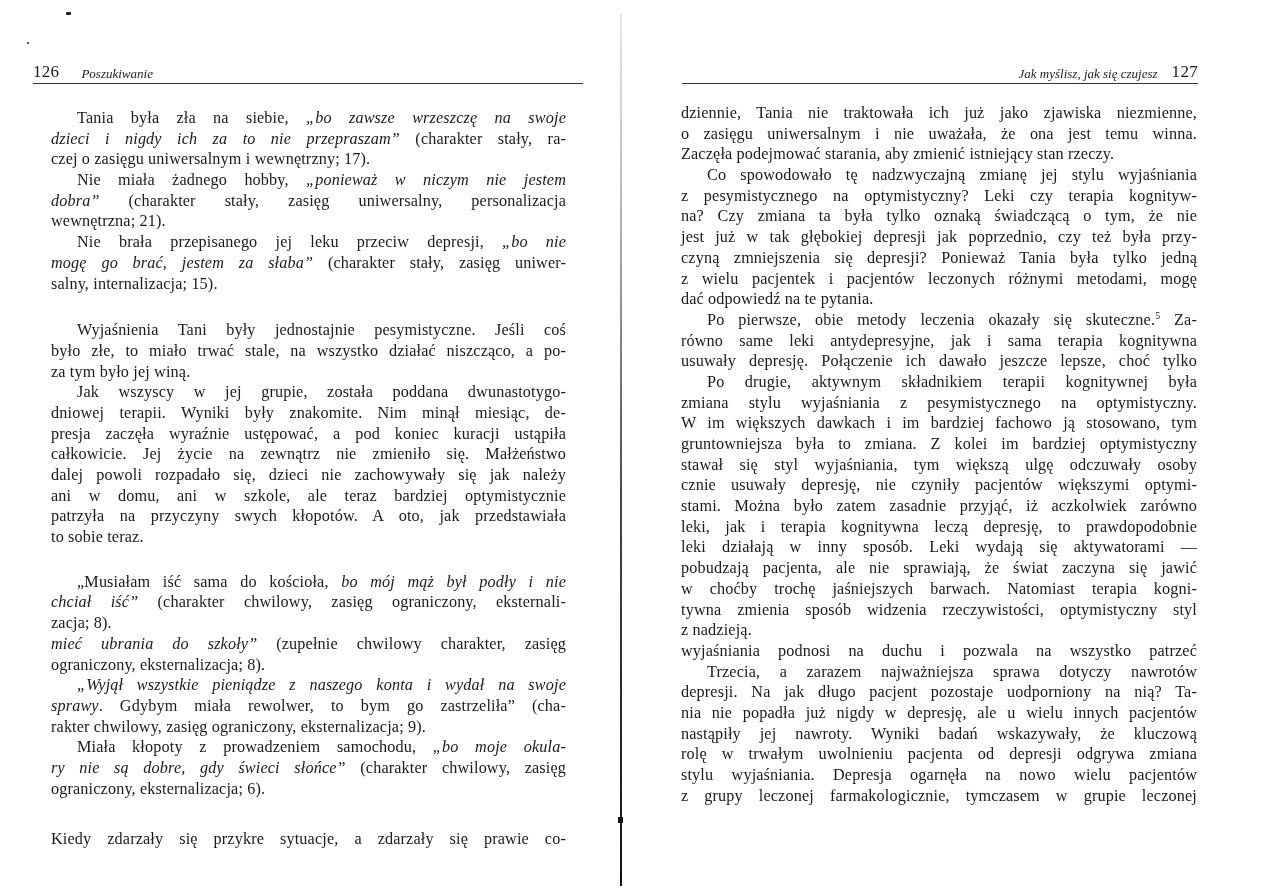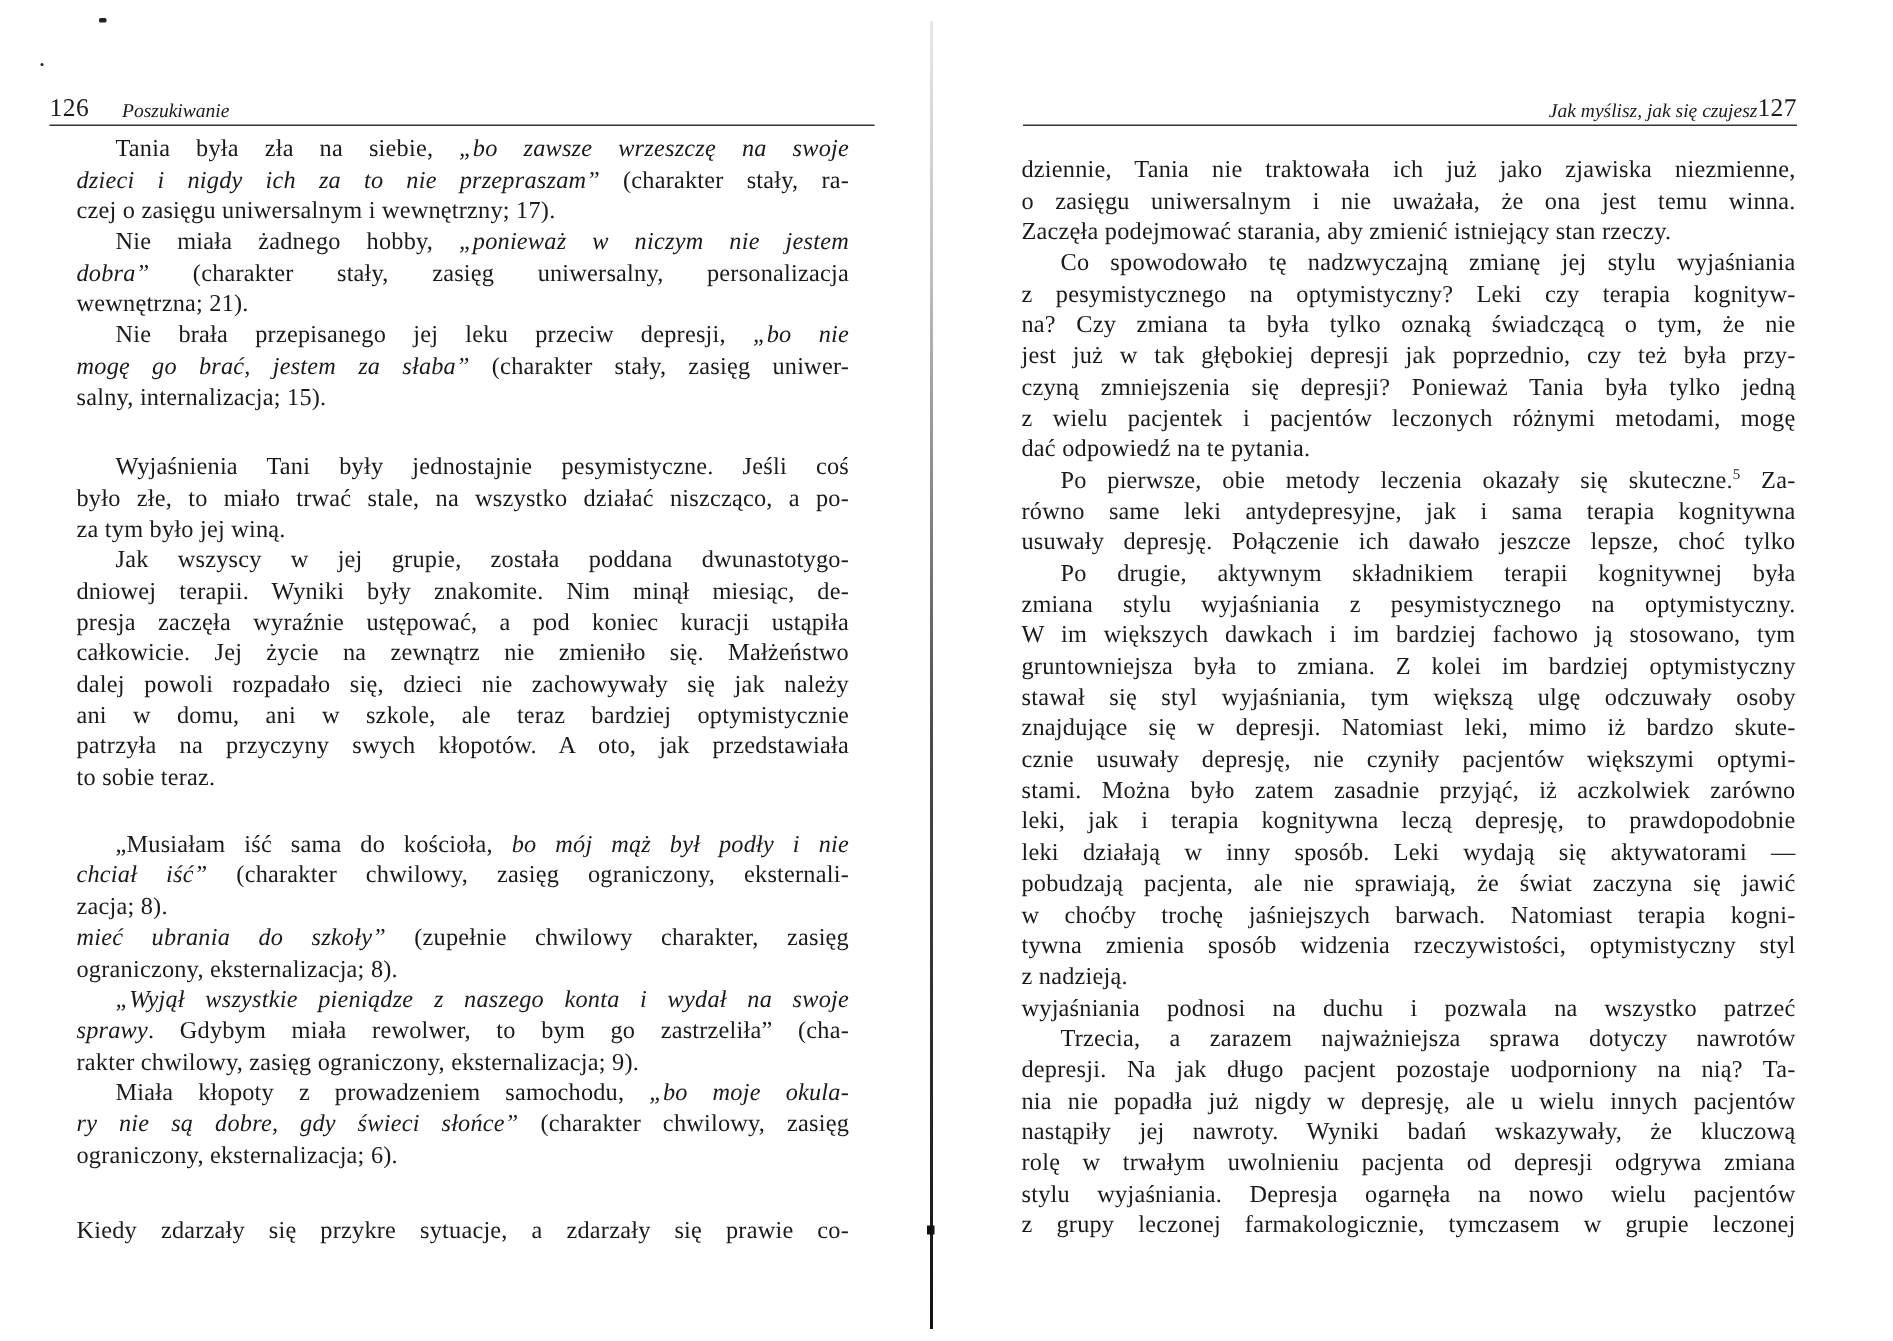--- a/index.html
+++ b/index.html
@@ -41,39 +41,39 @@
       font-family: "Liberation Serif", serif;
       font-size: 17px;
       letter-spacing: 0.3px;
     }
     .header .title {
       font-family: "Liberation Serif", serif;
       font-style: italic;
       font-size: 13px;
     }
     .page.left .header .title { margin-left: 22px; }
-    .page.right .header .title { margin-right: 0; }
+    .page.right .header .title { margin-right: 14px; }
 
     .rule {
       position: absolute;
       top: 83px;
       height: 0;
       border-top: 1.3px solid #333;
     }
     .page.left .rule { left: 33px; width: 550px; }
     .page.right .rule { left: 60px; width: 516px; }
 
     .text {
       position: absolute;
       font-family: "Liberation Serif", serif;
       font-size: 16.2px;
       line-height: 20.7px;
       letter-spacing: 0.15px;
     }
-    .page.left .text { left: 51px; width: 515px; top: 89px; }
+    .page.left .text { left: 51px; width: 515px; top: 108px; }
     .page.right .text { left: 59px; width: 516px; top: 103px; }
 
     .line {
       display: block;
       height: 20.7px;
       white-space: nowrap;
       text-align: justify;
       text-align-last: justify;
       overflow: visible;
     }
@@ -187,21 +187,20 @@
           <span class="line"><span>z wielu pacjentek i pacjentów leczonych różnymi metodami, mogę</span></span>
           <span class="line last"><span>dać odpowiedź na te pytania.</span></span>
           <span class="line indent"><span>Po pierwsze, obie metody leczenia okazały się skuteczne.</span><sup>5</sup><span> Za-</span></span>
           <span class="line"><span>równo same leki antydepresyjne, jak i sama terapia kognitywna</span></span>
           <span class="line"><span>usuwały depresję. Połączenie ich dawało jeszcze lepsze, choć tylko</span></span>
           <span class="line indent"><span>Po drugie, aktywnym składnikiem terapii kognitywnej była</span></span>
           <span class="line"><span>zmiana stylu wyjaśniania z pesymistycznego na optymistyczny.</span></span>
           <span class="line"><span>W im większych dawkach i im bardziej fachowo ją stosowano, tym</span></span>
           <span class="line"><span>gruntowniejsza była to zmiana. Z kolei im bardziej optymistyczny</span></span>
           <span class="line"><span>stawał się styl wyjaśniania, tym większą ulgę odczuwały osoby</span></span>
-          <span class="line"><span>znajdujące się w depresji. Natomiast leki, mimo iż bardzo skute-</span></span>
           <span class="line"><span>cznie usuwały depresję, nie czyniły pacjentów większymi optymi-</span></span>
           <span class="line"><span>stami. Można było zatem zasadnie przyjąć, iż aczkolwiek zarówno</span></span>
           <span class="line"><span>leki, jak i terapia kognitywna leczą depresję, to prawdopodobnie</span></span>
           <span class="line"><span>leki działają w inny sposób. Leki wydają się aktywatorami —</span></span>
           <span class="line"><span>pobudzają pacjenta, ale nie sprawiają, że świat zaczyna się jawić</span></span>
           <span class="line"><span>w choćby trochę jaśniejszych barwach. Natomiast terapia kogni-</span></span>
           <span class="line"><span>tywna zmienia sposób widzenia rzeczywistości, optymistyczny styl</span></span>
           <span class="line last"><span>z nadzieją.</span></span>
           <span class="line"><span>wyjaśniania podnosi na duchu i pozwala na wszystko patrzeć</span></span>
           <span class="line indent"><span>Trzecia, a zarazem najważniejsza sprawa dotyczy nawrotów</span></span>

